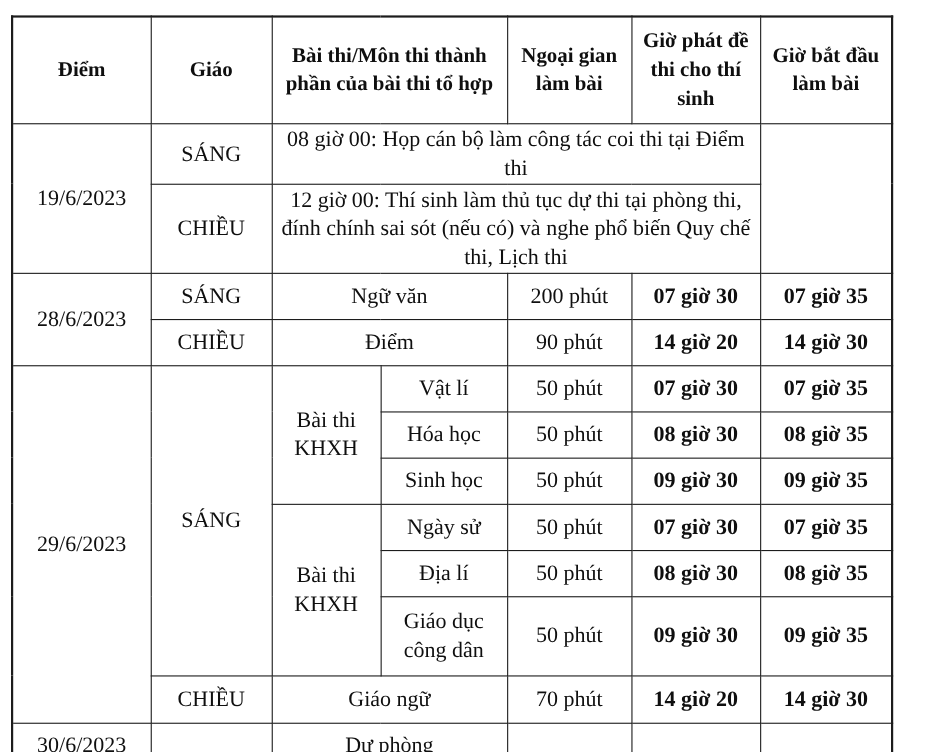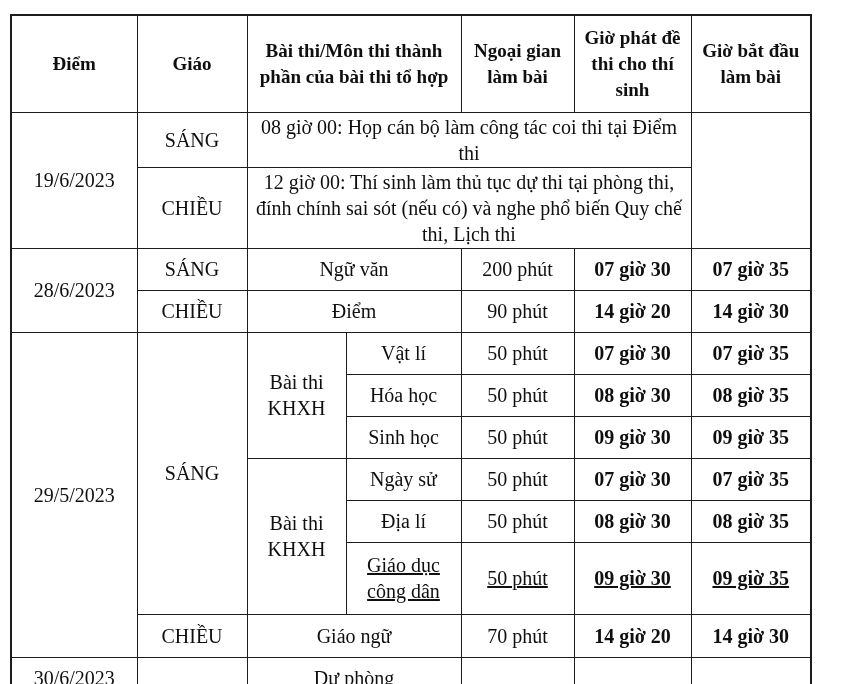--- a/index.html
+++ b/index.html
@@ -36,21 +36,21 @@
     font-weight: bold;
     font-size: 19px;
     line-height: 1.35;
     padding: 2px 4px;
   }
   tr.r-header { height: 97px; }
   tr.r-sm  { height: 38px; }
   tr.r-lg  { height: 68px; }
   tr.r-md  { height: 42px; }
   tr.r-md2 { height: 43px; }
-  tr.r-xl  { height: 72px; text-decoration: underline; }
+  tr.r-xl  { height: 72px; }
   td.note {
     text-align: left;
     padding: 2px 6px 2px 5px;
     font-size: 19.5px;
   }
   td.bt { font-weight: bold; }
 </style>
 </head>
 <body>
 
@@ -97,21 +97,21 @@
       </tr>
       <tr class="r-md">
         <td>CHIỀU</td>
         <td colspan="2">Điểm</td>
         <td>90 phút</td>
         <td class="bt">14 giờ 20</td>
         <td class="bt">14 giờ 30</td>
       </tr>
 
       <tr class="r-md">
-        <td rowspan="7">29/5/2023</td>
+        <td rowspan="7">29/6/2023</td>
         <td rowspan="6">SÁNG</td>
         <td rowspan="3">Bài thi KHXH</td>
         <td>Vật lí</td>
         <td>50 phút</td>
         <td class="bt">07 giờ 30</td>
         <td class="bt">07 giờ 35</td>
       </tr>
       <tr class="r-md">
         <td>Hóa học</td>
         <td>50 phút</td>

